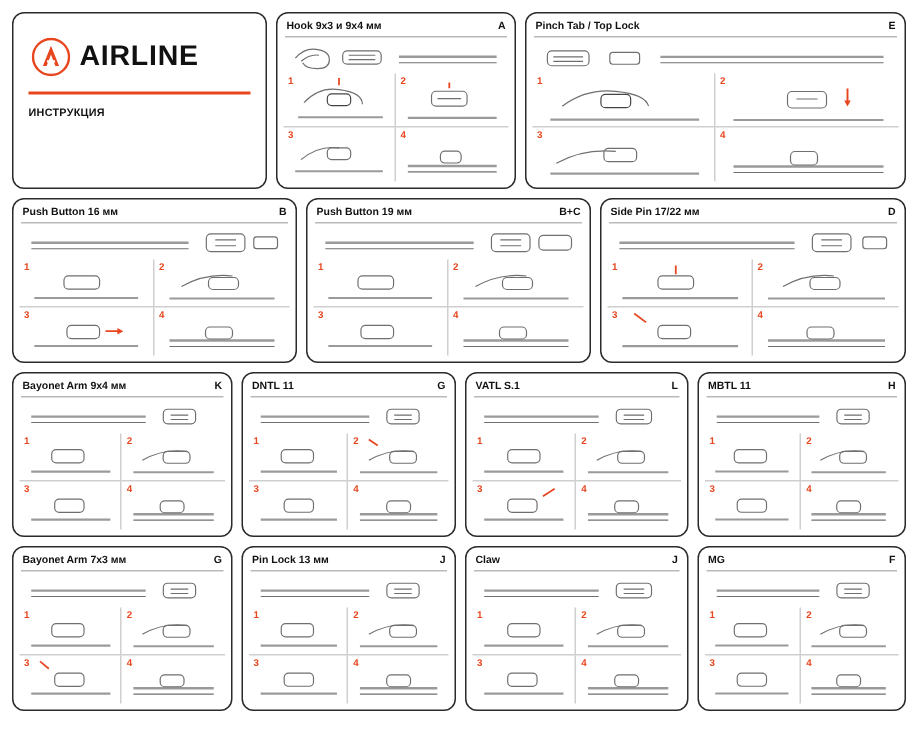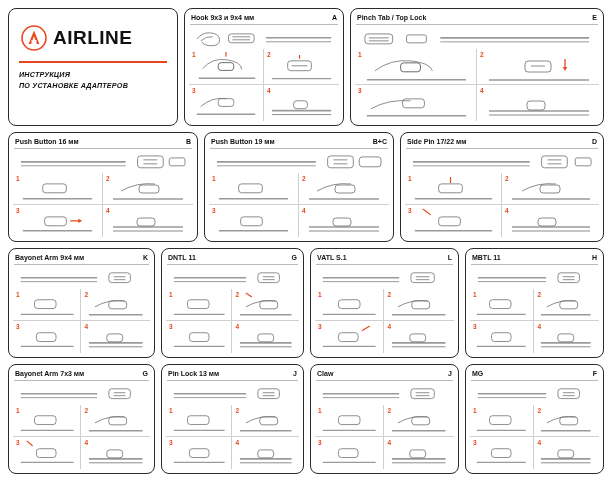--- a/index.html
+++ b/index.html
@@ -70,21 +70,20 @@
     width: 100%;
     margin: 0 0 6px 0;
   }
   .brand-title {
     font-size: 7.2px;
     font-weight: bold;
     line-height: 1.55;
     letter-spacing: 0.2px;
     color: #111;
     text-transform: uppercase;
-    font-style: italic;
   }
   
   .panel-head {
     display: flex;
     align-items: center;
     justify-content: space-between;
     padding: 3px 6px 0 6px;
     height: 13px;
     box-sizing: border-box;
   }
@@ -158,21 +157,20 @@
           <svg width="26" height="26" viewBox="0 0 26 26">
             <circle cx="13" cy="13" r="12" fill="none" stroke="#e8461e" stroke-width="1.6"></circle>
             <path d="M13 5.5 L18.4 19 L15.9 19 L13 11.3 L10.1 19 L7.6 19 Z" fill="#e8461e"></path>
             <rect x="10.3" y="15.2" width="5.4" height="1.5" fill="#ffffff"></rect>
           </svg>
         </span>
         <span class="brand-name">AIRLINE</span>
       </div>
       <div class="brand-rule"></div>
       <div class="brand-title">ИНСТРУКЦИЯ</div>
-      <div class="brand-title">ПО УСТАНОВКЕ АДАПТЕРОВ</div>
     </div>
 
     <div class="panel p-hook">
       <div class="panel-head">
         <span class="panel-title">Hook 9х3 и 9х4 мм</span>
         <span class="panel-code">A</span>
       </div>
       <div class="panel-sep"></div>
       <div class="parts-strip">
         <svg class="art" viewBox="0 0 152 26">

